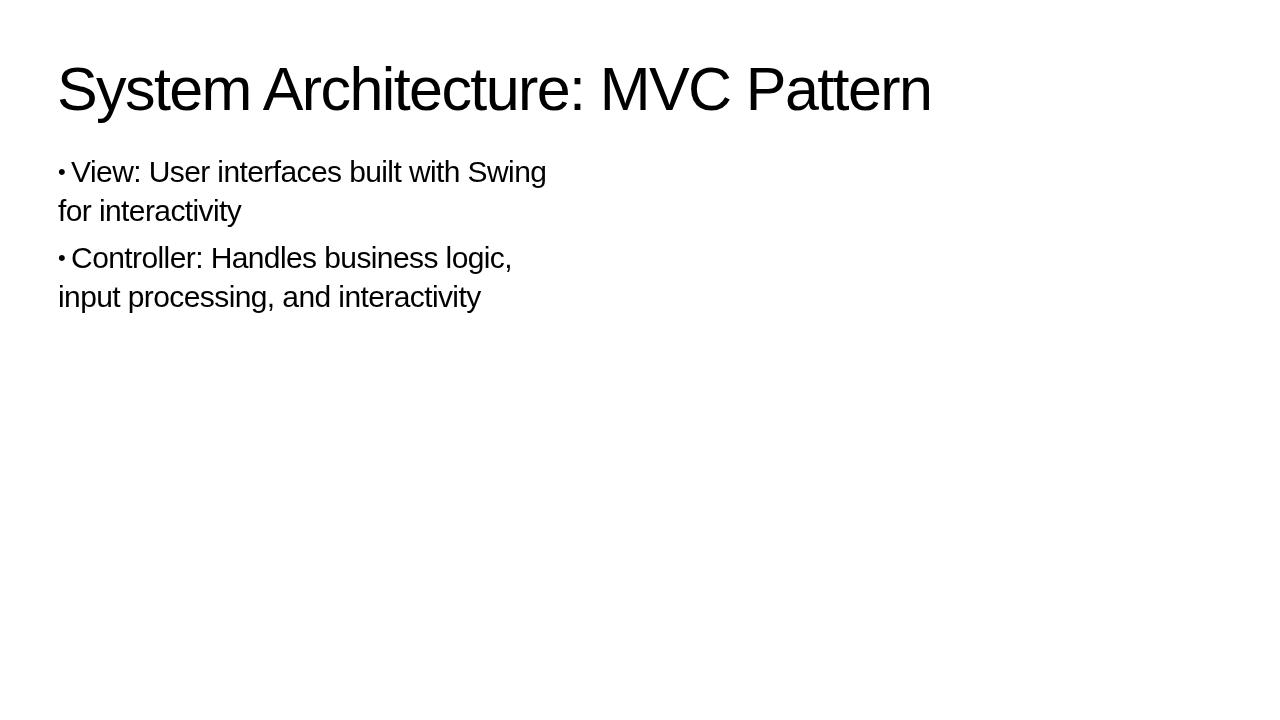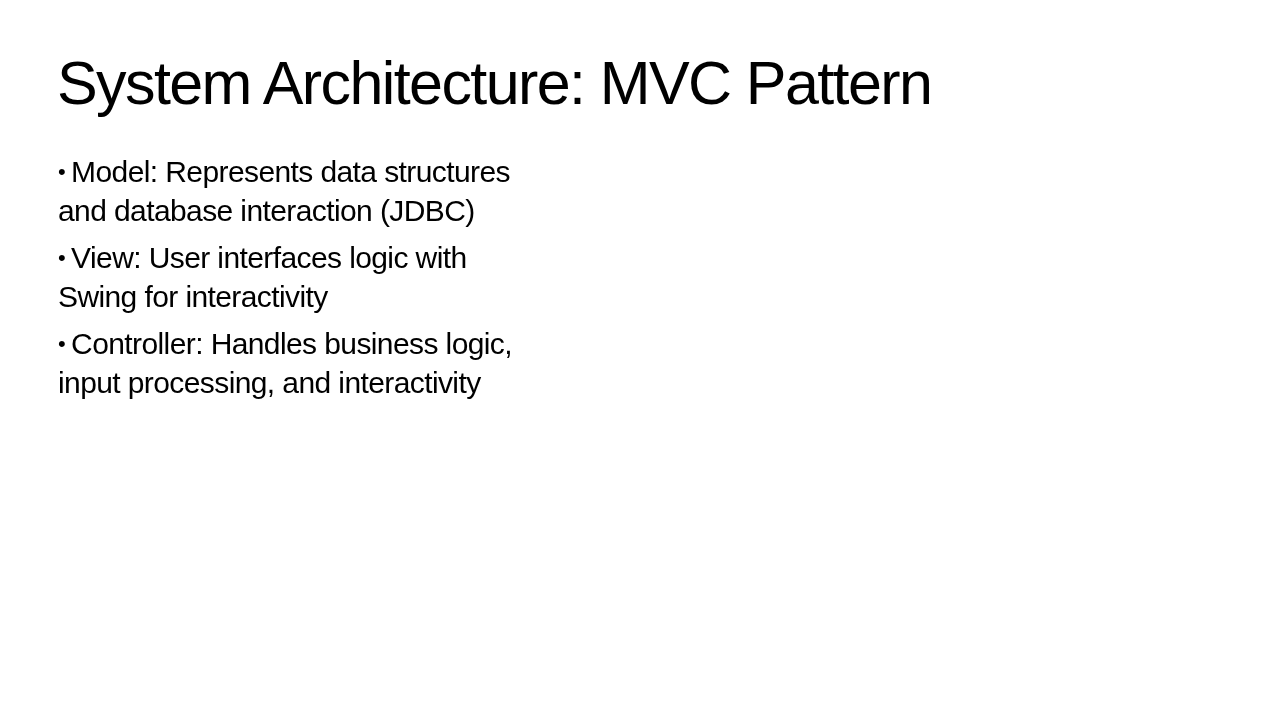--- a/index.html
+++ b/index.html
@@ -18,21 +18,21 @@
     .slide {
       position: absolute;
       left: 0; top: 0;
       width: 1280px;
       height: 720px;
       background: #ffffff;
     }
     .title {
       position: absolute;
       left: 57px;
-      top: 46px;
+      top: 52px;
       margin: 0;
       font-size: 61px;
       font-weight: normal;
       letter-spacing: -1.6px;
       line-height: 74px;
       white-space: nowrap;
       color: #000000;
       text-align: center;
     }
     .bullets {
@@ -58,22 +58,19 @@
       margin-right: 6px;
     }
   </style>
 </head>
 <body>
 
 <div class="slide">
   <h1 class="title">System Architecture: MVC Pattern</h1>
   <ul class="bullets">
     <li class="bullet">
-      <span class="bullet-marker">•</span><span>Model: Represents data structures and database interaction (JDBC)</span>
-    </li>
-    <li class="bullet">
-      <span class="bullet-marker">•</span><span>View: User interfaces logic with Swing for interactivity</span>
+      <span class="bullet-marker">•</span><span>View: User interfaces built with Swing for interactivity</span>
     </li>
     <li class="bullet">
       <span class="bullet-marker">•</span><span>Controller: Handles business logic, input processing, and interactivity</span>
     </li>
   </ul>
 </div>
 
 </body></html>

